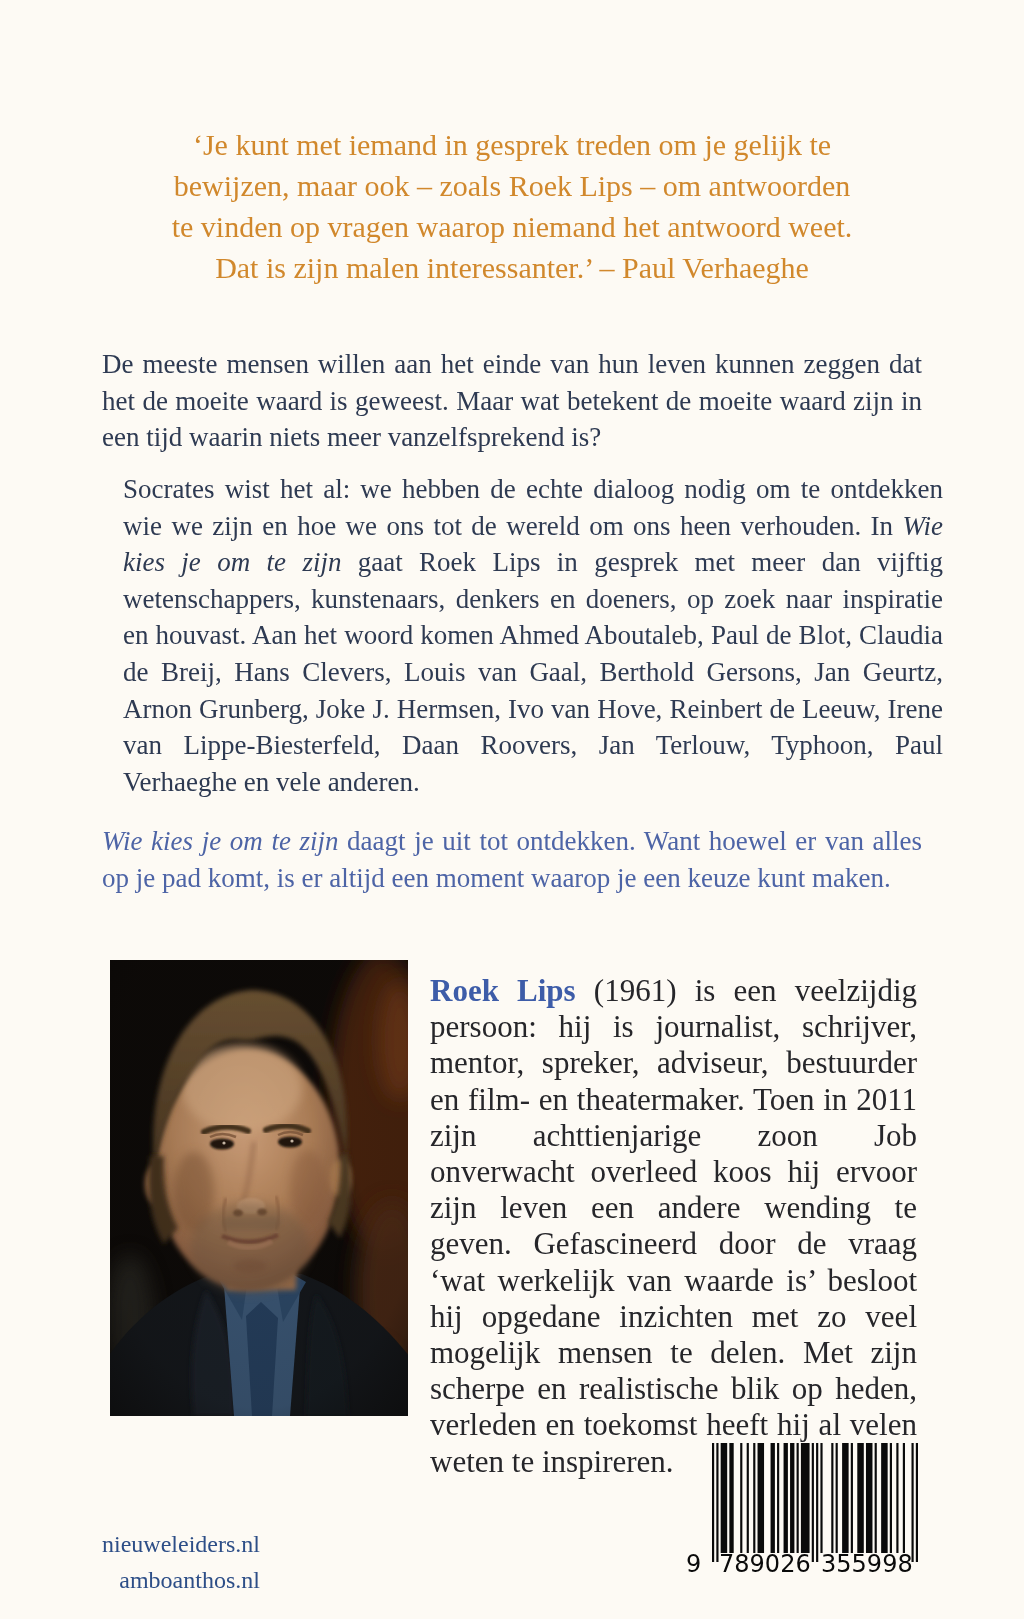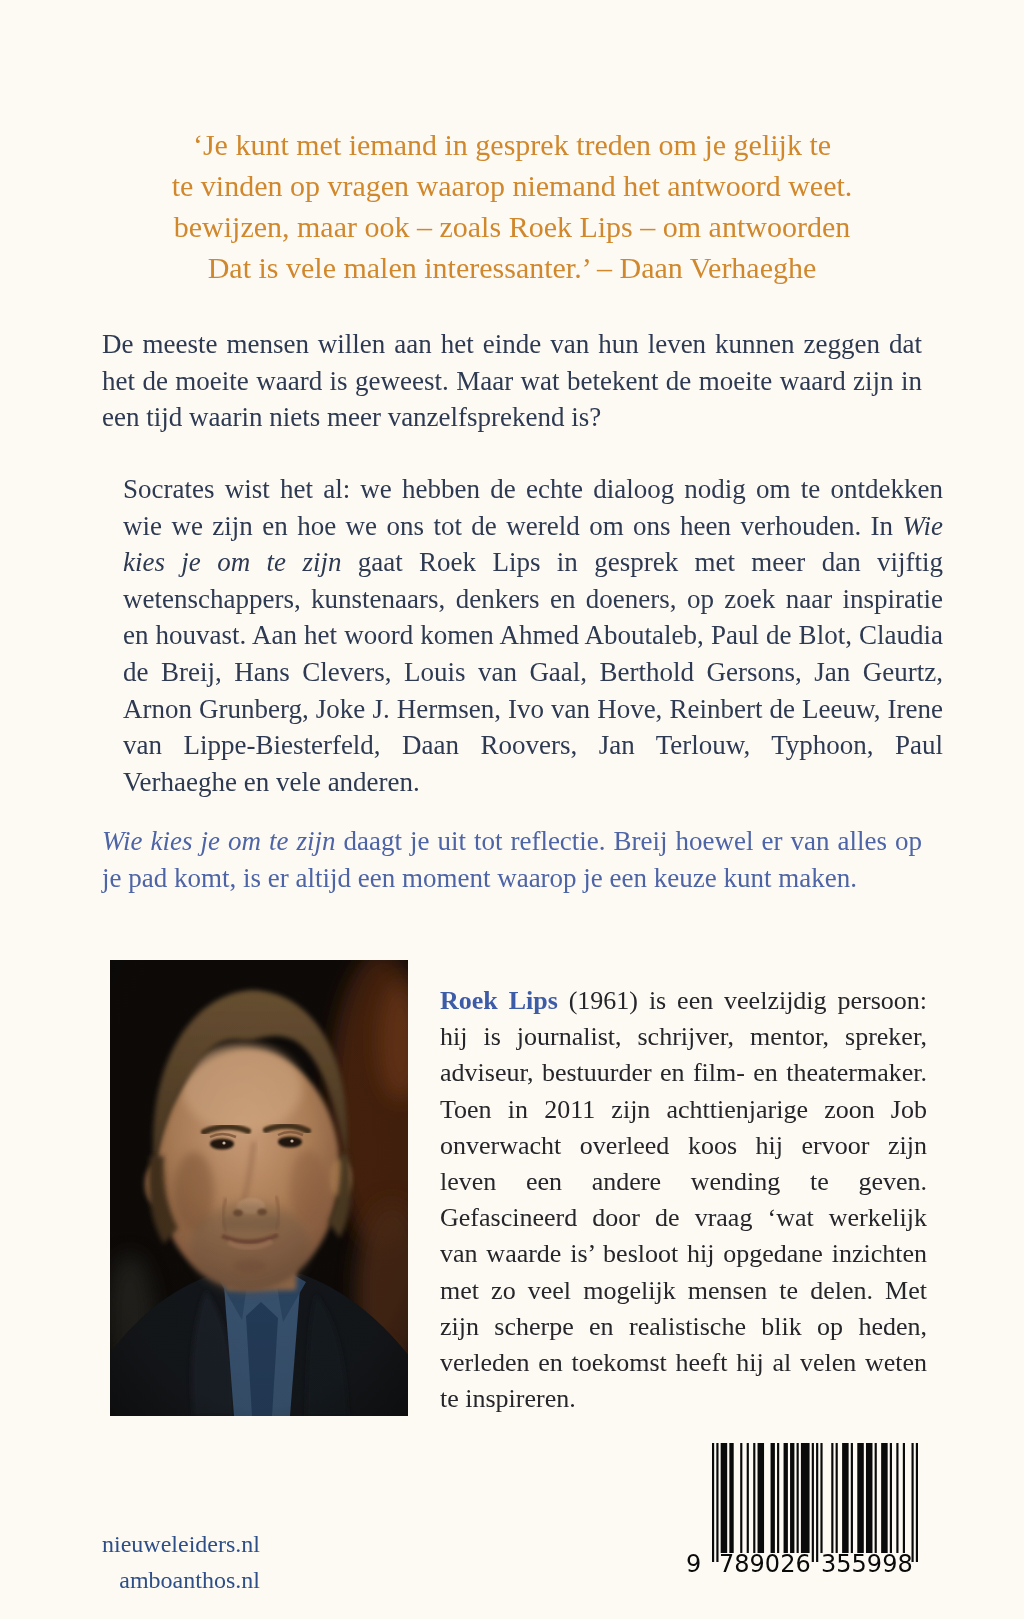--- a/index.html
+++ b/index.html
@@ -15,51 +15,51 @@
     position:absolute;left:102px;width:820px;margin:0;
     font-size:27px;line-height:36.6px;color:#2e3a52;
     text-align:justify;text-justify:inter-word;
   }
   #p1{top:326px;}
   #p2{top:471px;margin-left:21px;}
   #p3{top:823px;color:#4d64a6;}
   .photo-wrap{position:absolute;left:110px;top:960px;width:298px;height:456px;}
   .photo-wrap svg{display:block;}
   .bio{
-    position:absolute;left:430px;top:973px;width:487px;margin:10px;
-    font-size:26px;line-height:36.2px;color:#26262a;
+    position:absolute;left:430px;top:973px;width:487px;margin:0;
+    font-size:31px;line-height:36.2px;color:#26262a;
     text-align:justify;text-justify:inter-word;
   }
   .links{position:absolute;left:102px;top:1527px;font-size:24px;line-height:35.5px;}
   .links .link{color:#2d4e87;}
   .barcode-block{position:absolute;left:686px;top:1443px;width:238px;height:137px;color:#000;}
   .bars{position:absolute;left:26px;top:0;}
   .bars rect{fill:#0a0a0a;}
   .bc-digits{font-family:"DejaVu Sans","Liberation Sans",sans-serif;font-size:24px;color:#0a0a0a;}
   .bc-first{position:absolute;left:0;top:107px;}
   .bc-left{position:absolute;left:33px;top:107px;width:91px;display:flex;justify-content:space-between;}
   .bc-right{position:absolute;left:135px;top:107px;width:91px;display:flex;justify-content:space-between;}
 </style>
 </head>
 <body>
 
 <div class="cover" style="background-color: rgb(253, 250, 244);">
 
   <div class="quote" style="color: rgb(209, 136, 44);">
     <div>‘Je kunt met iemand in gesprek treden om je gelijk te</div>
+    <div>bewijzen, maar ook – zoals Roek Lips – om antwoorden</div>
     <div>te vinden op vragen waarop niemand het antwoord weet.</div>
-    <div>bewijzen, maar ook – zoals Roek Lips – om antwoorden</div>
-    <div>Dat is vele malen interessanter.’ – Daan Verhaeghe</div>
+    <div>Dat is zijn malen interessanter.’ – Paul Verhaeghe</div>
   </div>
 
-  <p class="para" id="p1" style="color: rgb(46, 58, 82);"><span>De meeste mensen willen aan het einde van hun leven kunnen zeggen dat het de moeite waard is geweest. Maar wat betekent de moeite waard zijn in een tijd waarin niets meer vanzelfsprekend is?</span></p>
+  <p class="para" id="p1" style="color: rgb(46, 58, 82); margin-top: 20px;"><span>De meeste mensen willen aan het einde van hun leven kunnen zeggen dat het de moeite waard is geweest. Maar wat betekent de moeite waard zijn in een tijd waarin niets meer vanzelfsprekend is?</span></p>
 
   <p class="para" id="p2" style="color: rgb(46, 58, 82);"><span>Socrates wist het al: we hebben de echte dialoog nodig om te ontdekken wie we zijn en hoe we ons tot de wereld om ons heen verhouden. In </span><span style="font-style: italic;">Wie kies je om te zijn</span><span> gaat Roek Lips in gesprek met meer dan vijftig wetenschappers, kunstenaars, denkers en doeners, op zoek naar inspiratie en houvast. Aan het woord komen Ahmed Aboutaleb, Paul de Blot, Claudia de Breij, Hans Clevers, Louis van Gaal, Berthold Gersons, Jan Geurtz, Arnon Grunberg, Joke J. Hermsen, Ivo van Hove, Reinbert de Leeuw, Irene van Lippe-Biesterfeld, Daan Roovers, Jan Terlouw, Typhoon, Paul Verhaeghe en vele anderen.</span></p>
 
-  <p class="para" id="p3" style="color: rgb(77, 100, 166);"><span style="font-style: italic;">Wie kies je om te zijn</span><span> daagt je uit tot reflectie. Breij hoewel er van alles op je pad komt, is er altijd een moment waarop je een keuze kunt maken.</span></p>
+  <p class="para" id="p3" style="color: rgb(77, 100, 166);"><span style="font-style: italic;">Wie kies je om te zijn</span><span> daagt je uit tot ontdekken. Want hoewel er van alles op je pad komt, is er altijd een moment waarop je een keuze kunt maken.</span></p>
 
   <div class="photo-wrap">
     <svg viewBox="0 0 298 456" width="298" height="456" preserveAspectRatio="none" aria-hidden="true">
       <defs>
         <radialGradient id="skinG" cx="0.46" cy="0.32" r="0.75">
           <stop offset="0" stop-color="#c99c78"></stop>
           <stop offset="0.5" stop-color="#b08159"></stop>
           <stop offset="0.8" stop-color="#8f6244"></stop>
           <stop offset="1" stop-color="#6f4a32"></stop>
         </radialGradient>

